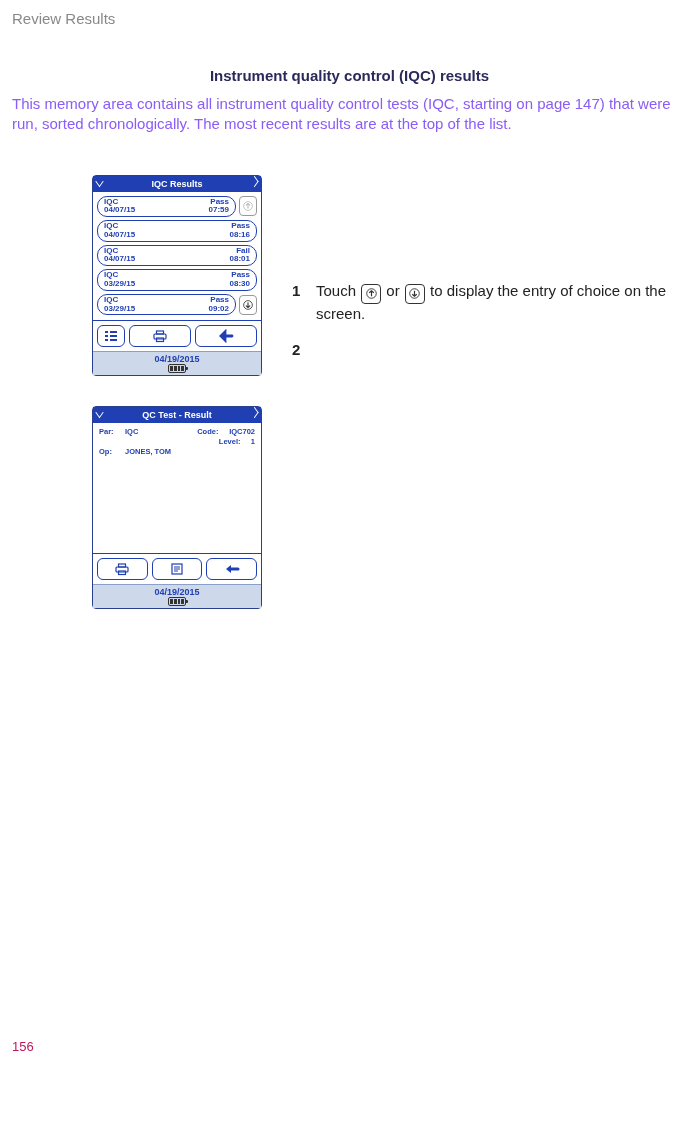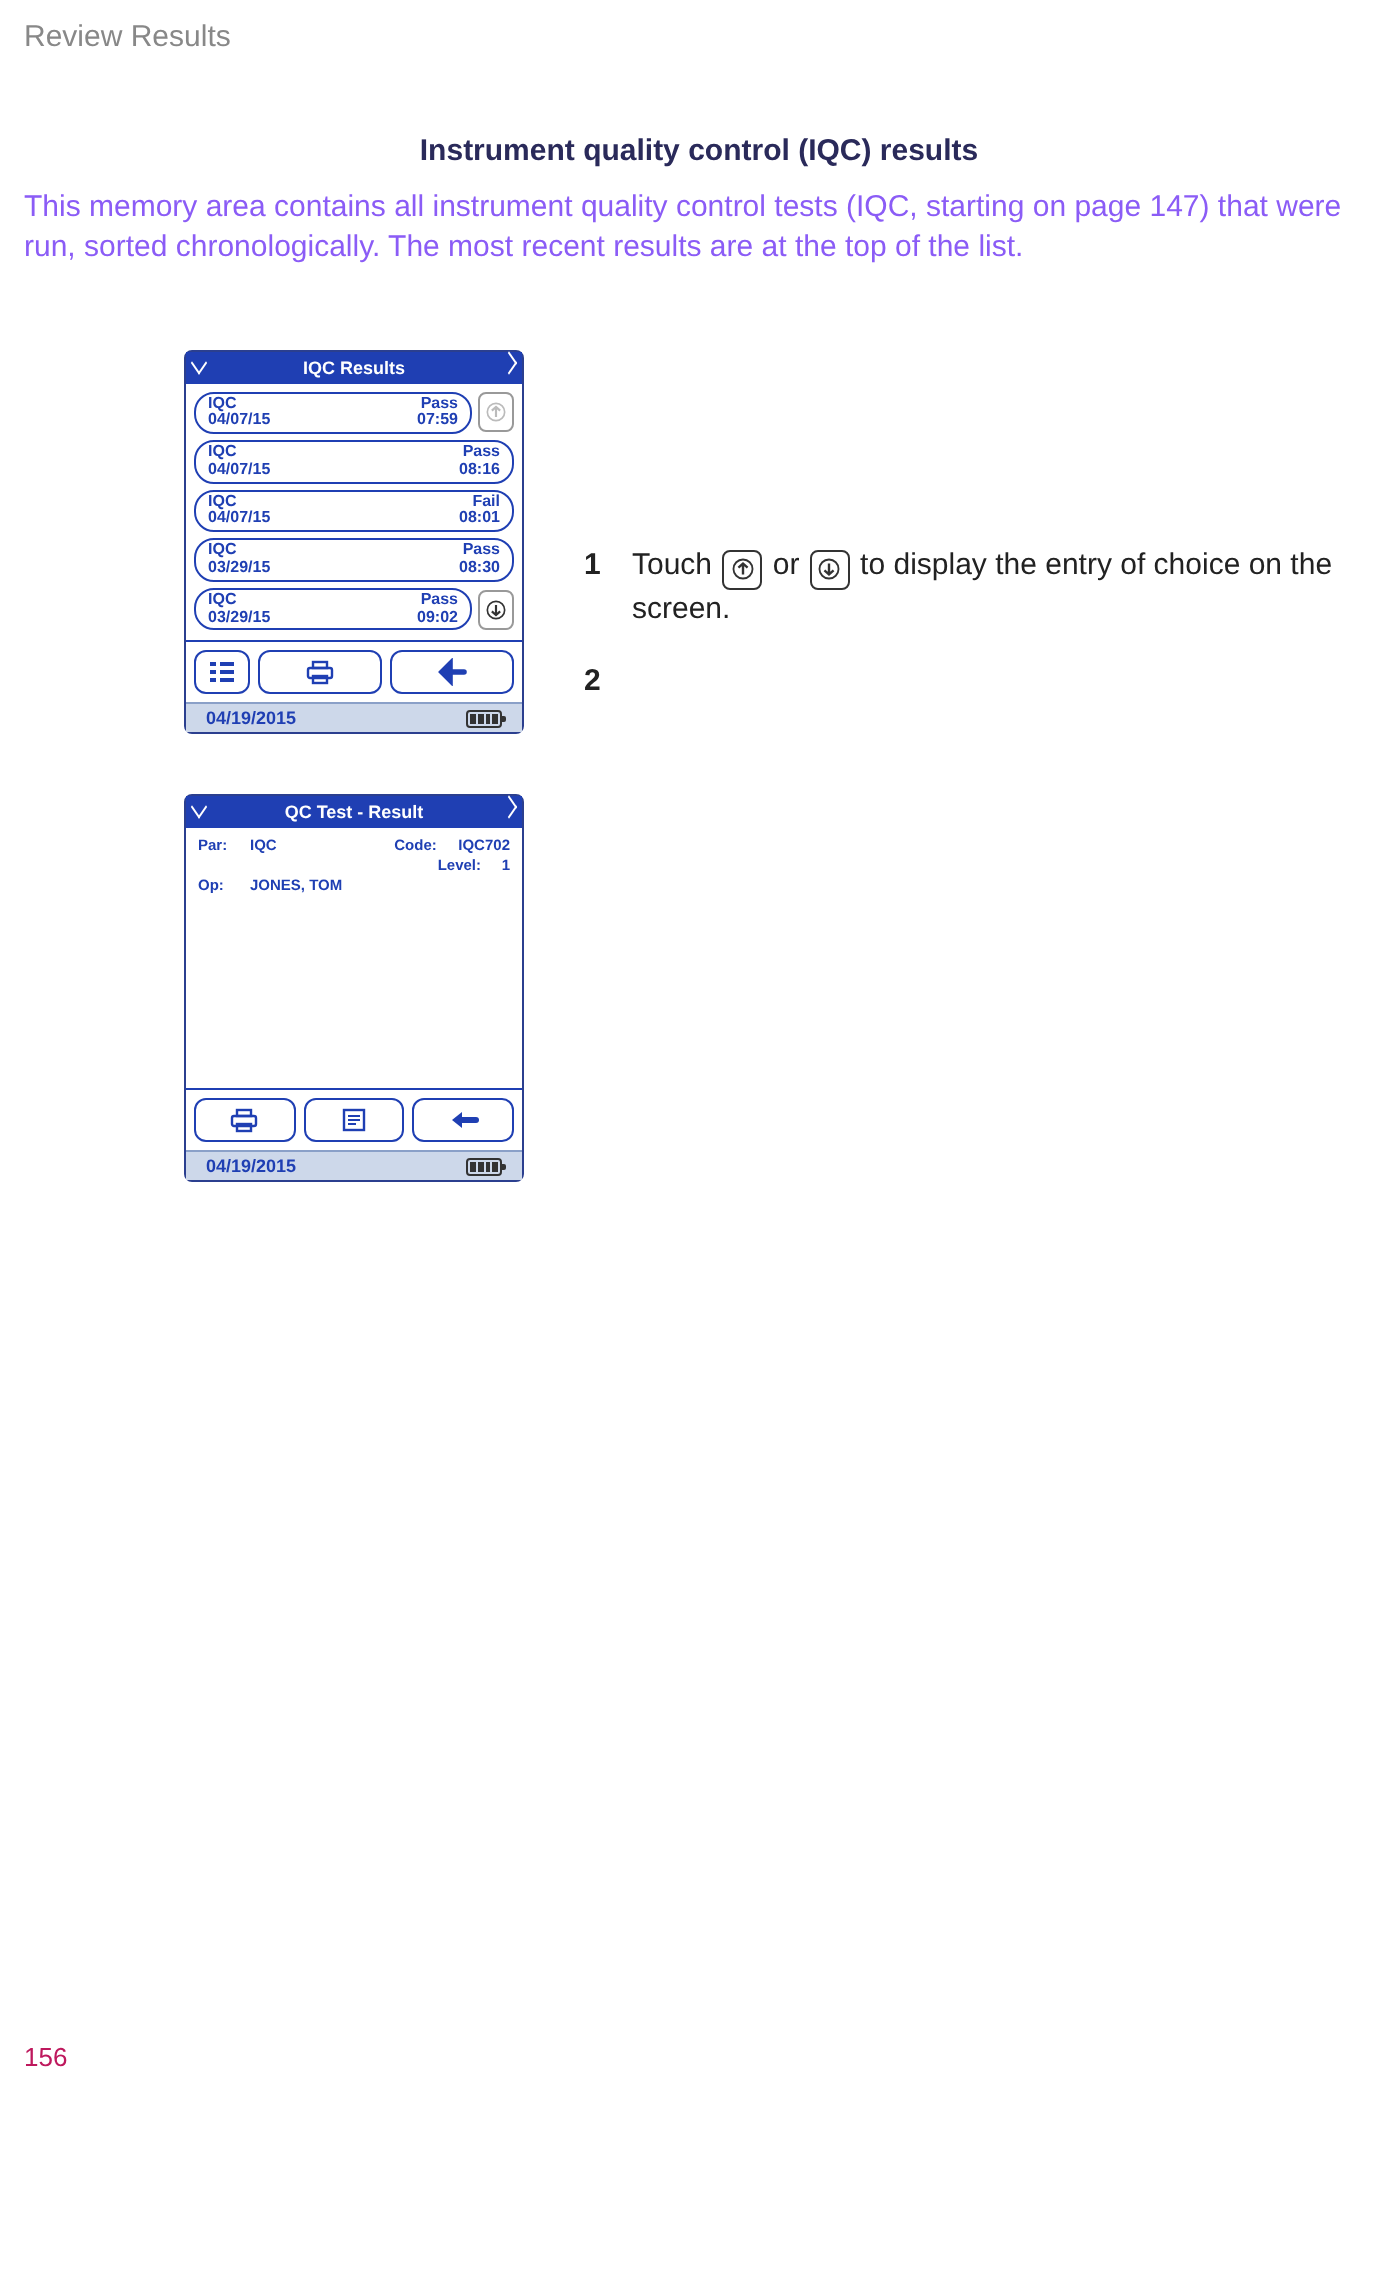--- a/index.html
+++ b/index.html
@@ -121,27 +121,28 @@
     display: flex;
     align-items: center;
     justify-content: center;
     background: #fff;
   }
   .bb-btn.small { flex: 0 0 26px; }
   .bb-btn svg { width: 16px; height: 14px; }
   .status-bar {
     background: #cdd8ea;
     border-top: 1px solid #8aa0c8;
-    padding: 2px 10px;
+    padding: 2px 0;
     font-size: 9px;
     color: #1f3fb3;
     font-weight: bold;
     display: flex;
     justify-content: space-between;
     align-items: center;
+    flex-direction: column;
   }
   .battery {
     width: 18px;
     height: 9px;
     border: 1px solid #333;
     border-radius: 2px;
     position: relative;
     display: flex;
     padding: 1px;
     gap: 1px;

